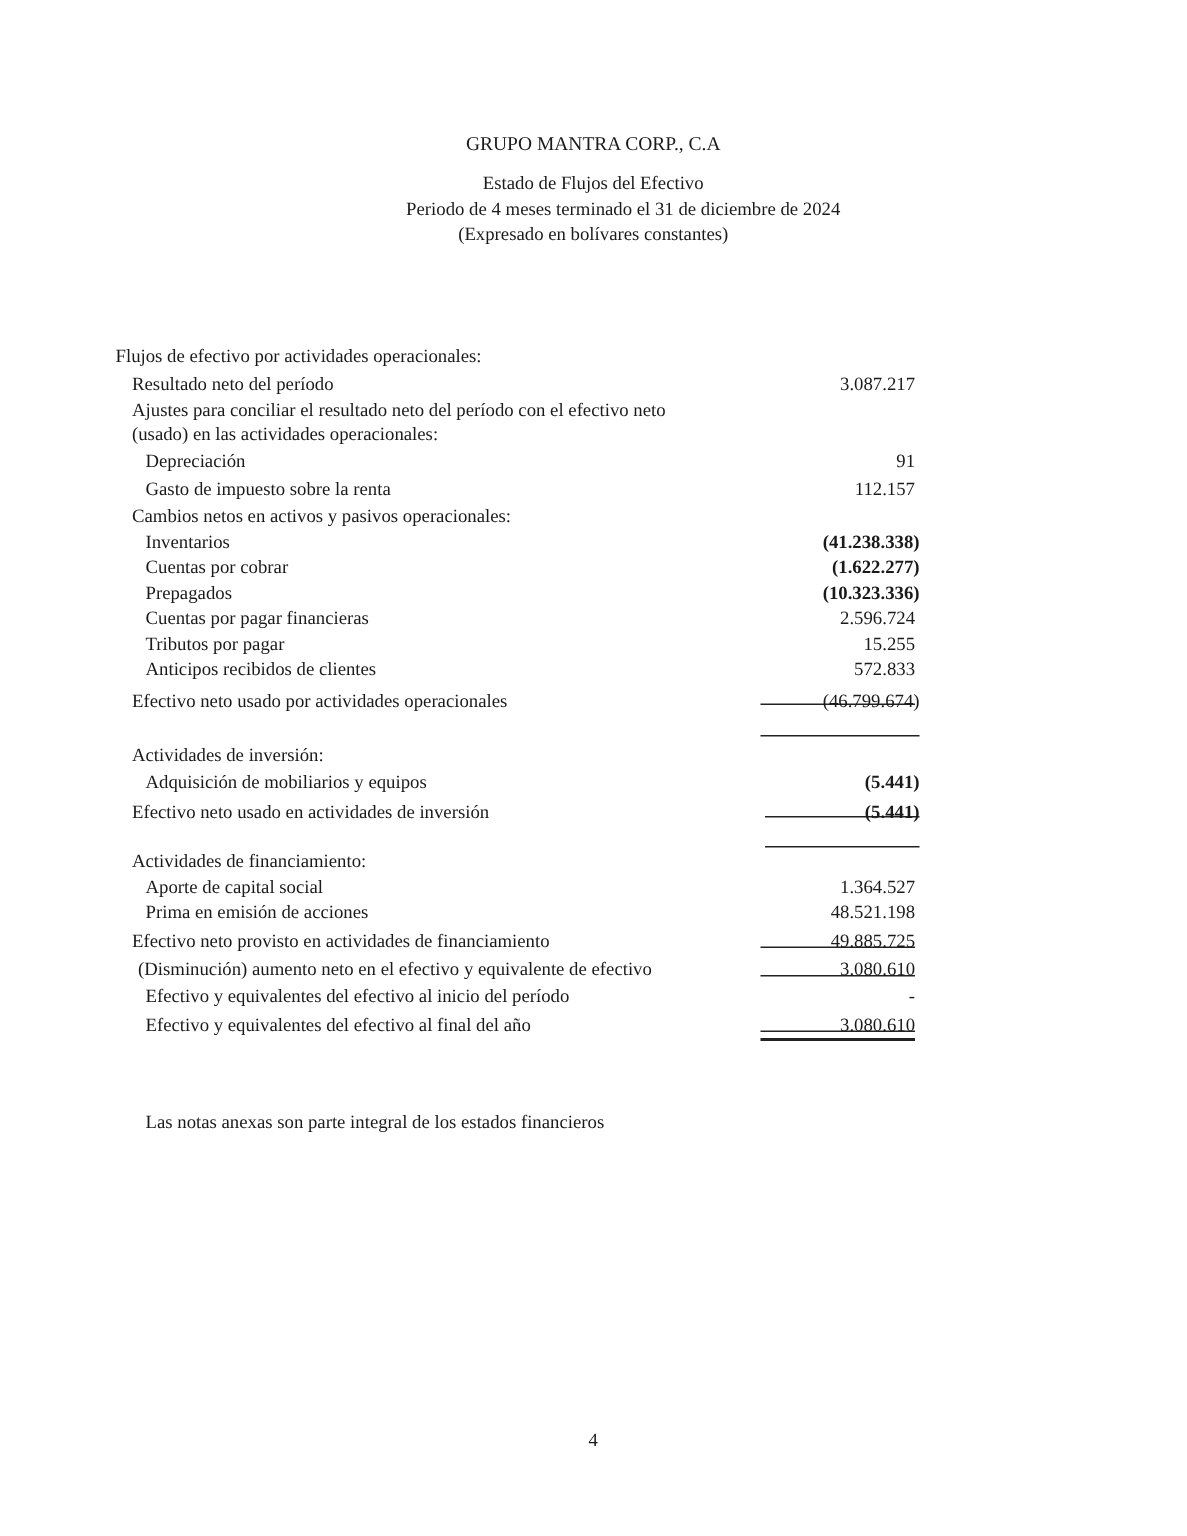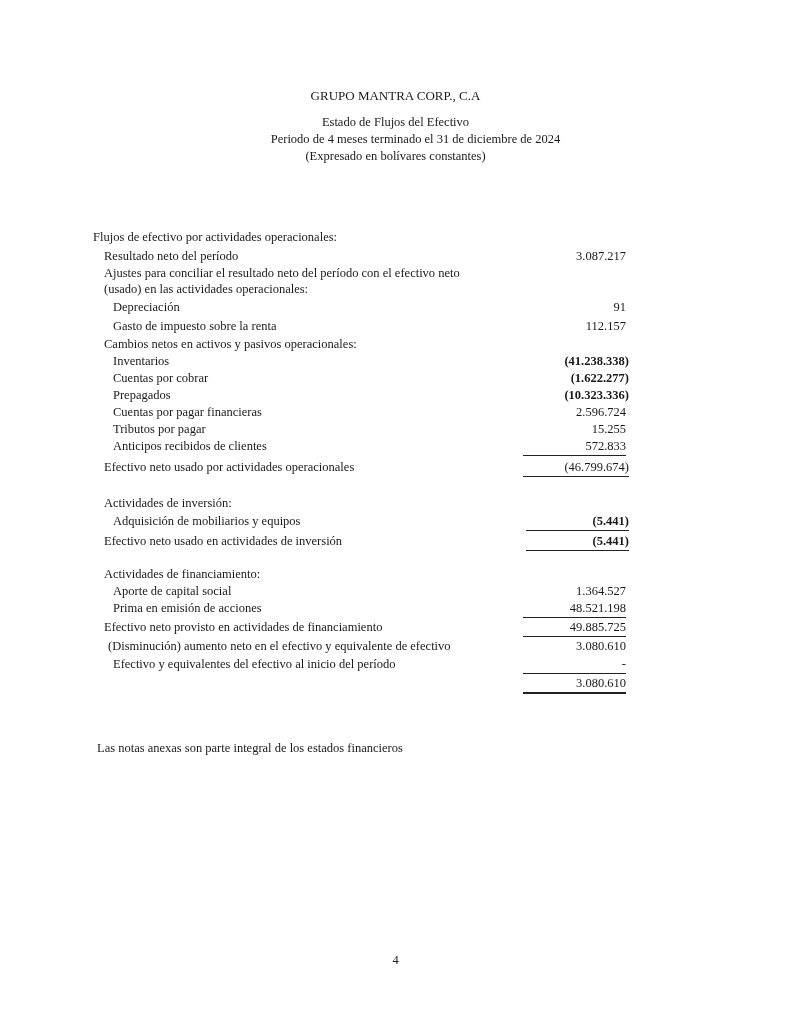--- a/index.html
+++ b/index.html
@@ -5,28 +5,28 @@
     html, body { margin: 0; padding: 0; background: #ffffff; }
     body {
       width: 791px; height: 1024px; position: relative; overflow: hidden;
       font-family: "Liberation Serif", serif; color: #1a1a1a; font-size: 12.5px;
     }
     .header { position: absolute; left: 0; width: 791px; text-align: center; }
     .company { top: 88px; font-weight: normal; font-size: 13px; }
     .sub1 { top: 115px; }
     .sub2 { top: 132px; margin-left: 20px; }
     .sub3 { top: 149px; }
-    .row { position: absolute; left: 16px; width: 691px; height: 18px; }
+    .row { position: absolute; left: 0; width: 691px; height: 18px; }
     .label { position: absolute; white-space: nowrap; top: 0; }
     .amt {
       position: absolute; right: 81px; width: 103px; text-align: right; top: 0;
       white-space: nowrap; box-sizing: border-box;
     }
     .amt.neg { right: 78px; font-weight: bold; }
-    .ul { border-bottom: 1px solid #222; padding-bottom: 1px; }
+    .ul { border-bottom: 1px solid #222; padding-bottom: 15px; }
     .ulthick { border-bottom: 2.5px solid #222; padding-bottom: 1px; }
     .i0 { left: 77px; }
     .i1 { left: 88px; }
     .i1b { left: 92px; }
     .i2 { left: 97px; }
     .footnote { position: absolute; left: 97px; top: 709px; margin-top: 32px; }
     .pageno { position: absolute; left: 0; width: 791px; text-align: center; top: 953px; }
   </style>
 </head>
 <body>
@@ -119,17 +119,18 @@
 
 <div class="row" style="top:639px">
   <span class="label i1b">(Disminución) aumento neto en el efectivo y equivalente de efectivo</span>
   <span class="amt">3.080.610</span>
 </div>
 <div class="row" style="top:657px">
   <span class="label i2">Efectivo y equivalentes del efectivo al inicio del período</span>
   <span class="amt ul">-</span>
 </div>
 <div class="row" style="top:676px">
+  <span class="label i2">Efectivo y equivalentes del efectivo al final del año</span>
   <span class="amt ulthick">3.080.610</span>
 </div>
 
 <div class="footnote">Las notas anexas son parte integral de los estados financieros</div>
 <div class="pageno">4</div>
 
 </body></html>

